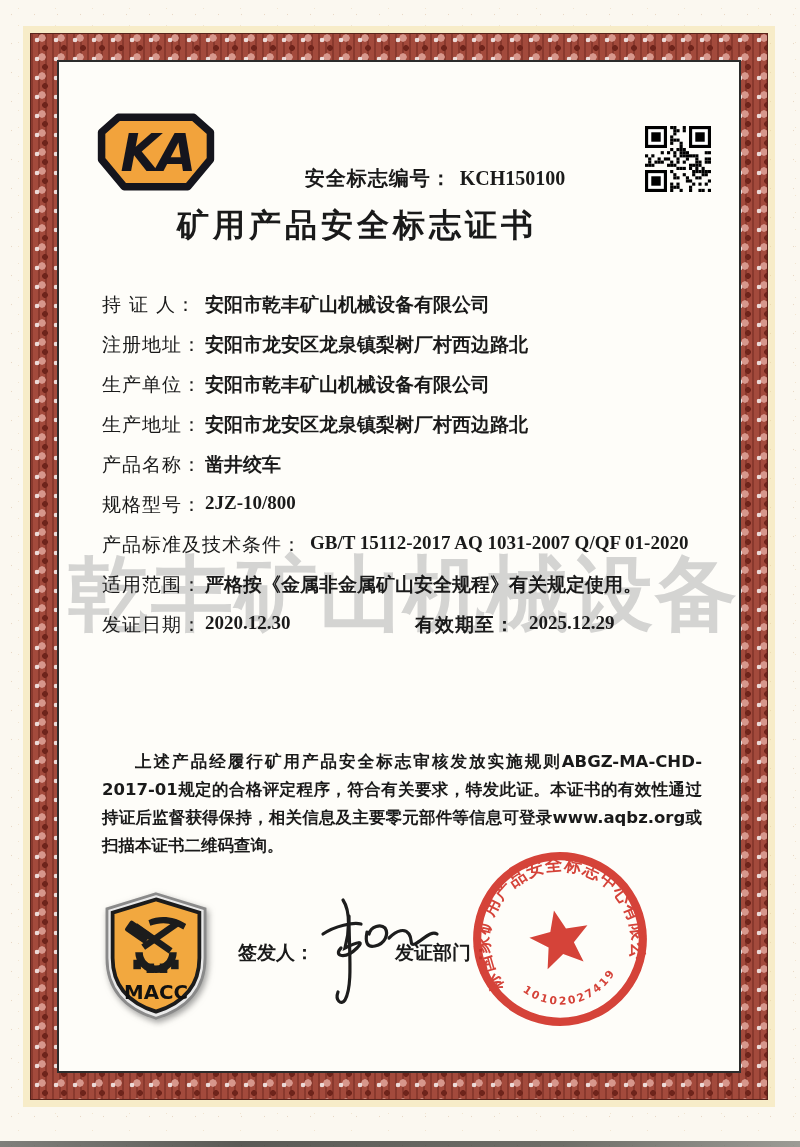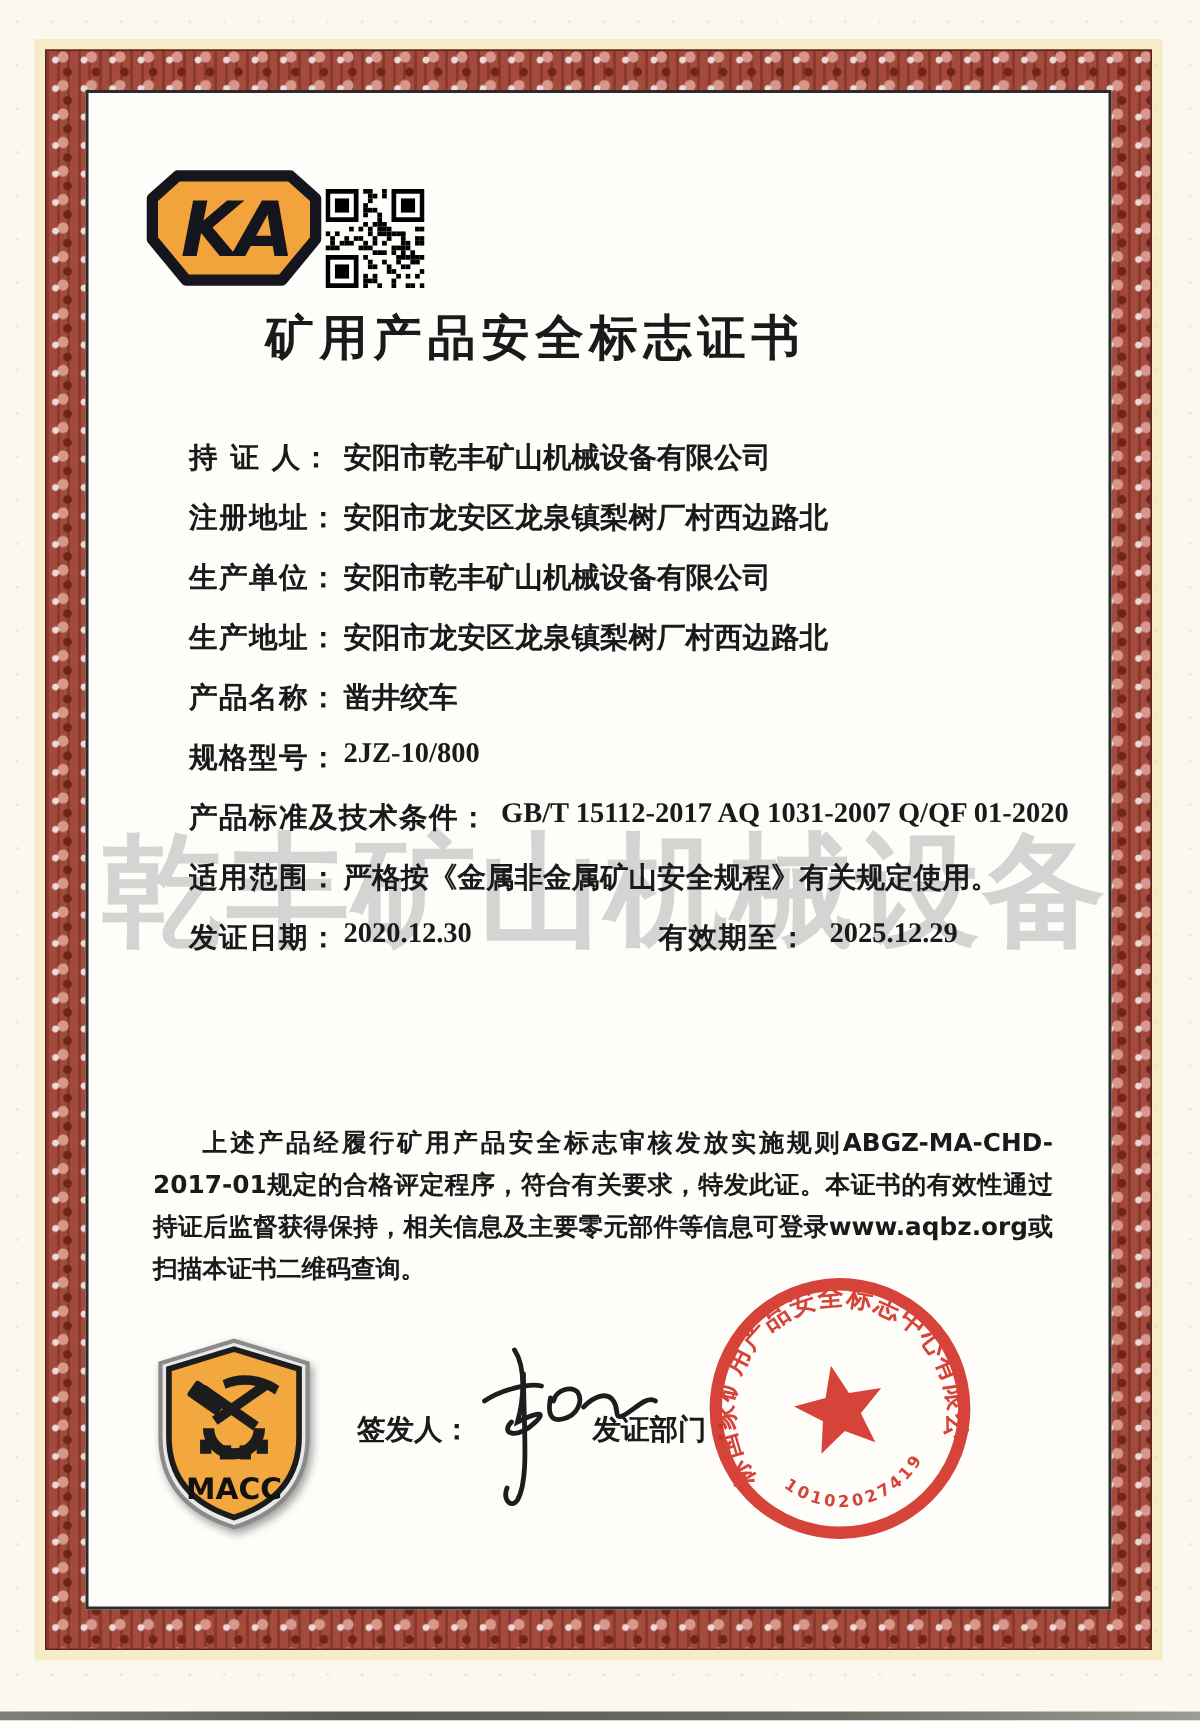--- a/index.html
+++ b/index.html
@@ -59,21 +59,21 @@
   .qr { width:66px; height:66px; flex:0 0 auto; }
 
   
   .title { position:absolute; left:0; right:0; top:142px; text-align:center;
            font-size:32px; font-weight:900; letter-spacing:4px;
            transform:translateX(-42px); white-space:nowrap; }
 
   
   .fields { position:absolute; left:43px; top:230px; right:30px; }
   .row { display:flex; align-items:flex-start; height:40px; font-size:19px; }
-  .row .lbl { flex:0 0 auto; width:103px; font-weight:700; letter-spacing:1px;margin-left:24px; }
+  .row .lbl { flex:0 0 auto; width:103px; font-weight:400; letter-spacing:1px; }
   .row.long .lbl { width:auto; margin-right:8px; }
   .row .val { font-weight:600; white-space:nowrap; }
   .row .val.mono { font-family:"Liberation Serif",serif; font-weight:700; letter-spacing:0; }
   .row.dates .lbl2 { flex:0 0 auto; font-weight:700; letter-spacing:1px; margin-left:100px; }
   .row.dates .val { width:110px; }
 
   
   .statement { position:absolute; left:43px; top:686px; width:600px;
                font-size:16.5px; font-weight:600; line-height:1.7;
                text-indent:2em; text-align:justify; }
@@ -98,20 +98,24 @@
 
     <div class="watermark">乾丰矿山机械设备</div>
 
     <div class="content">
 
       <div class="header">
         <svg class="ka-logo" viewBox="0 0 130 84">
           <path d="M7,21 L25,5 L105,5 L123,21 L123,50 L99,79 L31,79 L7,50 Z" fill="#f2a33c" stroke="#15151d" stroke-width="8" stroke-linejoin="round"></path>
           <text x="66" y="62" text-anchor="middle" font-size="54" font-weight="900" font-style="italic" letter-spacing="-3" fill="#15151d">KA</text>
         </svg>
+        <div class="cert-no">
+          <span>安全标志编号：</span>
+          <span class="num">KCH150100</span>
+        </div>
         <svg class="qr" id="qr" viewBox="0 0 21 21">
             <rect x="8" y="0" width="1" height="1" fill="#000"></rect>
             <rect x="9" y="0" width="1" height="1" fill="#000"></rect>
             <rect x="12" y="0" width="1" height="1" fill="#000"></rect>
             <rect x="9" y="1" width="1" height="1" fill="#000"></rect>
             <rect x="10" y="1" width="1" height="1" fill="#000"></rect>
             <rect x="12" y="1" width="1" height="1" fill="#000"></rect>
             <rect x="9" y="2" width="1" height="1" fill="#000"></rect>
             <rect x="8" y="3" width="1" height="1" fill="#000"></rect>
             <rect x="8" y="4" width="1" height="1" fill="#000"></rect>

